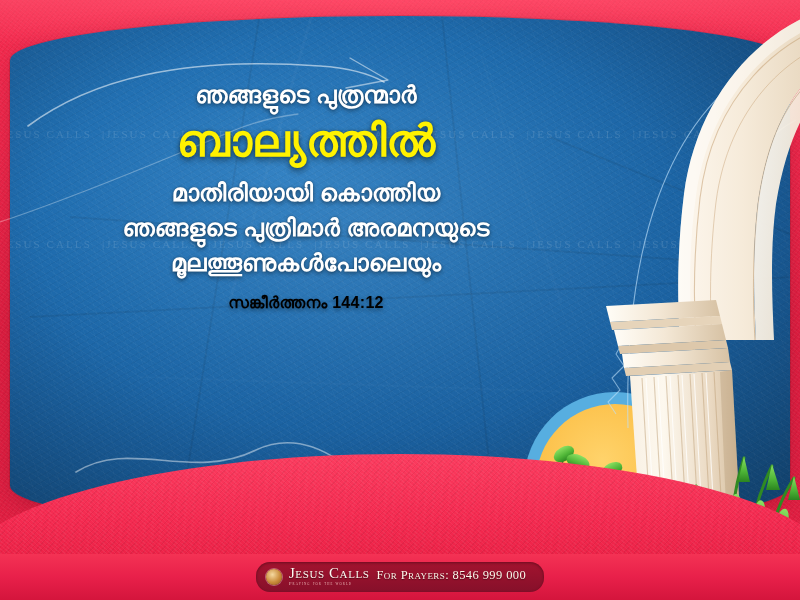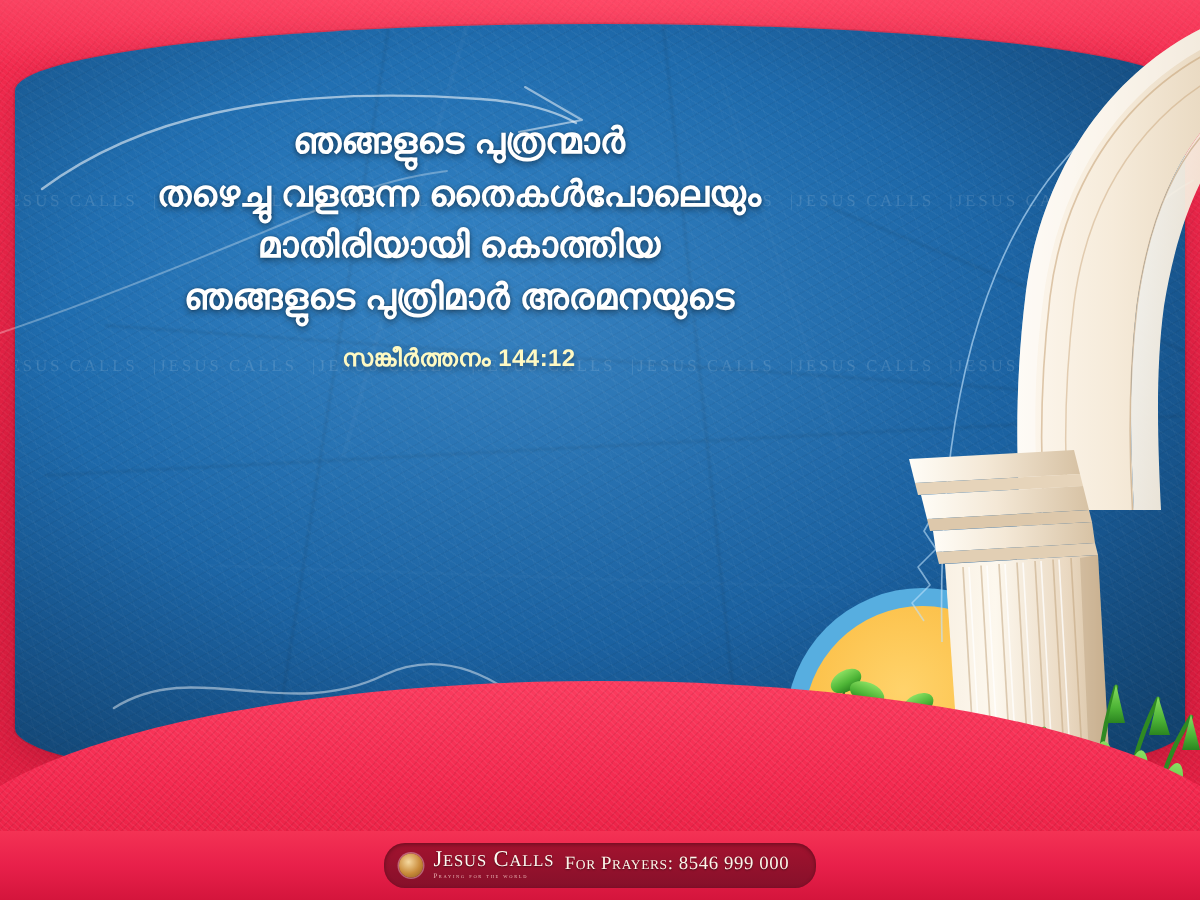--- a/index.html
+++ b/index.html
@@ -91,21 +91,21 @@
   }
   .vline.hl{
     color:#fff200;
     font-size:44px;
     line-height:1.18;
     margin:2px 0 10px 0;
     text-shadow:0 3px 6px rgba(0,0,0,.45), 0 0 3px rgba(0,0,0,.35);
   }
   .ref{
     margin-top:14px;
-    color:#fef9c3;
+    color:#000000;
     font-size:16px;
     font-weight:bold;
     letter-spacing:.3px;
     text-shadow:0 2px 4px rgba(0,0,0,.40);
   }
 
   
   .sun-ring{
     position:absolute;left:524px;top:392px;width:182px;height:182px;
     border-radius:50%;
@@ -403,23 +403,24 @@
       <ellipse cx="338" cy="146" rx="7" ry="22" transform="rotate(-6 338 146)"></ellipse>
       <ellipse cx="358" cy="152" rx="7" ry="22" transform="rotate(8 358 152)"></ellipse>
       <ellipse cx="380" cy="158" rx="7" ry="20" transform="rotate(16 380 158)"></ellipse>
       <ellipse cx="312" cy="156" rx="7" ry="20" transform="rotate(-14 312 156)"></ellipse>
       <ellipse cx="292" cy="164" rx="7" ry="18" transform="rotate(-22 292 164)"></ellipse>
     </g>
   </svg>
 
   <div class="verse">
     <p class="vline">ഞങ്ങളുടെ പുത്രന്മാർ</p>
-    <p class="vline">തഴെച്ചു വളരുന്ന തൈകൾപോലെയും</p>
+    <p class="vline hl">ബാല്യത്തിൽ</p>
     <p class="vline">മാതിരിയായി കൊത്തിയ</p>
     <p class="vline">ഞങ്ങളുടെ പുത്രിമാർ അരമനയുടെ</p>
+    <p class="vline">മൂലത്തൂണുകൾപോലെയും</p>
     <div class="ref">സങ്കീർത്തനം 144:12</div>
   </div>
 
   <div class="bottom-curve"></div>
 
   <div class="footer">
     <div class="footer-pill">
       <span class="jc-emblem"></span>
       <span class="jc-brand">
         <span class="jc-name">Jesus Calls</span>

